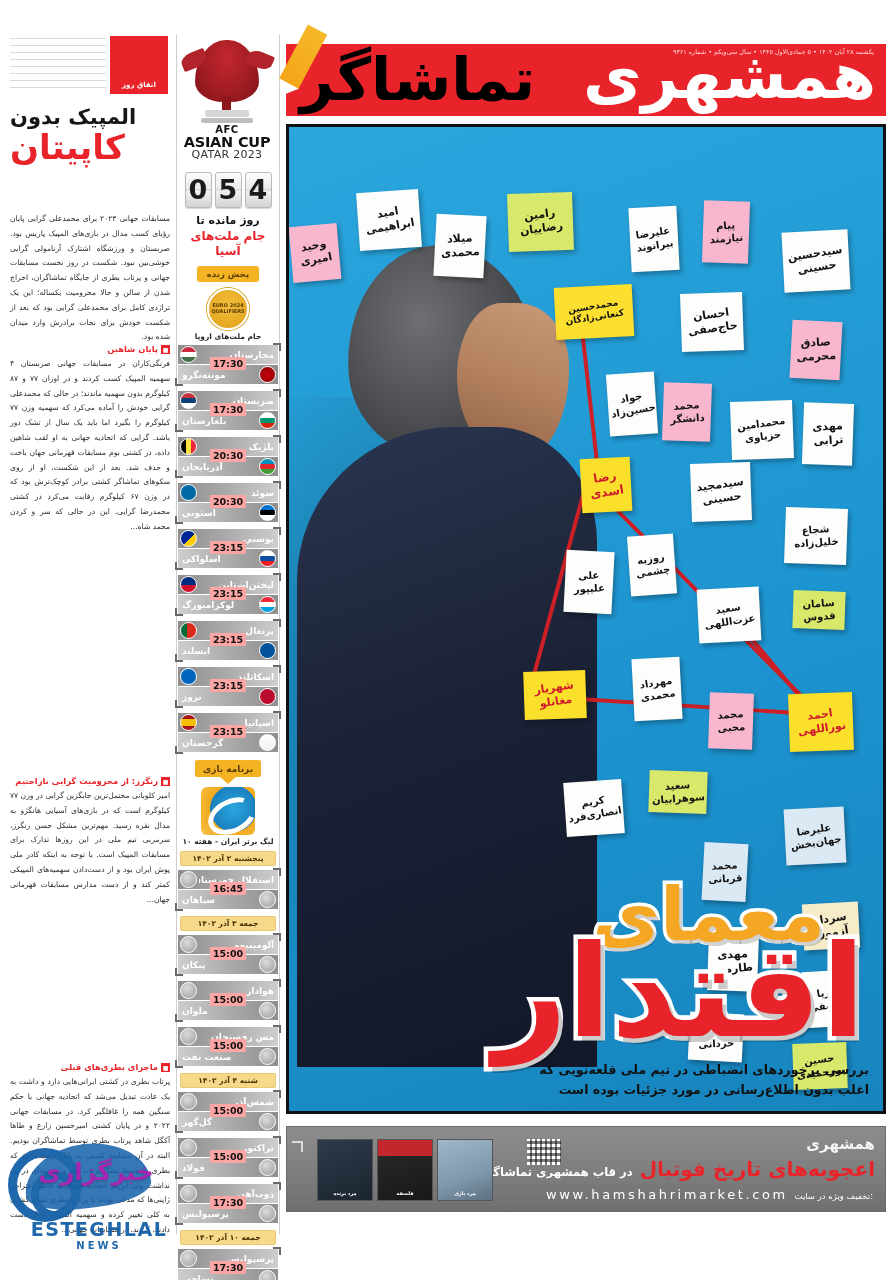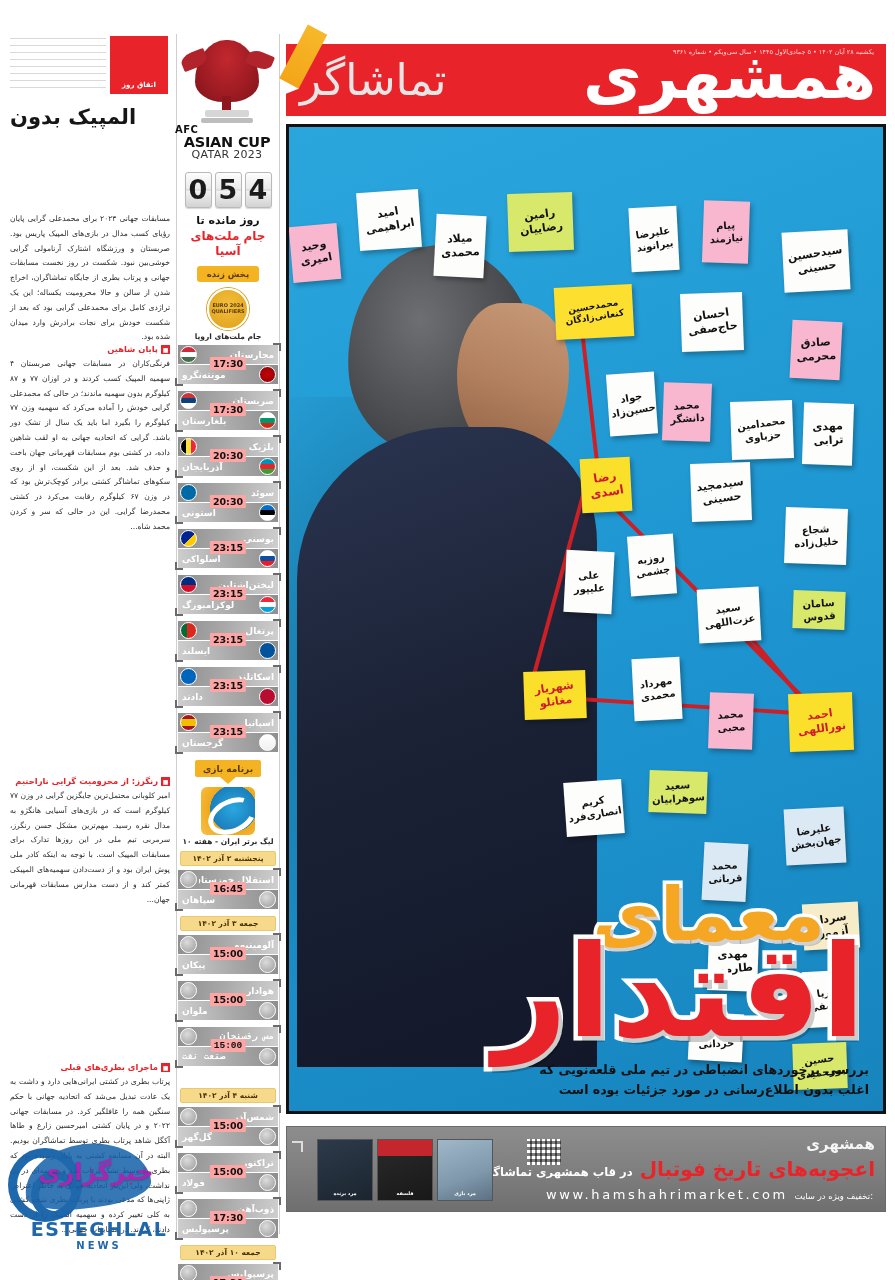--- a/index.html
+++ b/index.html
@@ -103,21 +103,21 @@
   }
   .afc-cup:before, .afc-cup:after {
     content:""; position:absolute; top: 12px; width: 26px; height: 16px;
     background: #b2242b; border-radius: 50% 10% 50% 10%;
   }
   .afc-cup:before { left: -14px; transform: rotate(-22deg); }
   .afc-cup:after  { right: -14px; transform: rotate(22deg); }
   .afc-stem { position:absolute; left: 47px; top: 62px; width: 9px; height: 16px; background:#8d171d; }
   .afc-base { position:absolute; left: 30px; top: 76px; width: 44px; height: 7px; background:#d6d6d6; border-radius:2px; }
   .afc-base2{ position:absolute; left: 26px; top: 84px; width: 52px; height: 5px; background:#bdbdbd; border-radius:2px; }
-  .afc-t1 { position:absolute; left:0; top: 90px; width:104px; font-size:10px; font-weight:bold; color:#111; letter-spacing:.5px; direction:ltr;}
+  .afc-t1 { position:absolute; left:0; top: 90px; width:104px; text-align:center; font-size:10px; font-weight:bold; color:#111; letter-spacing:.5px; direction:ltr;}
   .afc-t2 { position:absolute; left:0; top: 100px; width:104px; text-align:center; font-size:14.5px; font-weight:bold; color:#111; letter-spacing:-.2px; direction:ltr;}
   .afc-t3 { position:absolute; left:0; top: 114px; width:104px; text-align:center; font-size:11px; color:#333; letter-spacing:.3px; direction:ltr;}
 
   .countdown { display:flex; gap:3px; justify-content:center; margin-top: 14px; direction:ltr; }
   .cd-digit {
     width: 27px; height: 36px; border-radius: 3px;
     background: linear-gradient(#fdfdfd 0%, #eaeaea 47%, #cfcfcf 50%, #f2f2f2 53%, #d2d2d2 100%);
     border: 1px solid #b9b9b9; color: #1b1b1b;
     font-size: 27px; font-weight: bold; line-height: 34px; text-align:center;
     box-shadow: 0 1px 1px rgba(0,0,0,.16);
@@ -196,21 +196,21 @@
   
   .masthead {
     position:absolute; left: 286px; top: 44px; width: 600px; height: 72px;
     background: #e8242a; overflow: hidden;
   }
   .mh-title {
     position:absolute; right: 10px; top: -4px; color:#fff; font-size: 64px; font-weight: bold;
     letter-spacing: -3px; line-height: 72px; direction: rtl; white-space: nowrap;
   }
   .mh-tamashagar {
-    position:absolute; left: 14px; top: 0px; color:#e5e5e5; font-size: 44px; font-weight:normal;
+    position:absolute; left: 14px; top: 0px; color:#000000; font-size: 59px; font-weight:bold;
     line-height: 72px; direction: rtl; white-space:nowrap; letter-spacing:-2px;
   }
   .mh-date {
     position:absolute; right: 12px; top: 4px; color:#ffd9d9; font-size: 6.4px;
     direction: rtl; white-space: nowrap; letter-spacing: .1px; z-index: 4;
   }
   .mh-pencil {
     position:absolute; left: 8px; top: -22px; width: 22px; height: 62px;
     background: linear-gradient(#f6b82a, #f3a517);
     transform: rotate(28deg); z-index: 3;
@@ -337,20 +337,21 @@
         <i></i>
         <i></i>
         <i></i>
         <i></i>
         <i></i>
         <i></i>
         <i></i>
     </div>
     <div class="etefagh-badge">اتفاق روز</div>
     <div class="lc-title1">المپیک بدون</div>
+    <div class="lc-title2">کاپیتان</div>
     <div class="lc-body p1">مسابقات جهانی ۲۰۲۳ برای محمدعلی گرایی پایان رؤیای کسب مدال در بازی‌های المپیک پاریس بود. صربستان و ورزشگاه اشتارک آرنامولی گرایی خوشی‌بین نبود. شکست در روز نخست مسابقات جهانی و پرتاب بطری از جایگاه تماشاگران، اخراج شدن از سالن و حالا محرومیت یکساله؛ این یک تراژدی کامل برای محمدعلی گرایی بود که بعد از شکست خودش برای نجات برادرش وارد میدان شده بود.</div>
 
     <div class="sec" style="top:310px">
       <div class="lc-head">
         <span class="sq">■</span>
         <span class="ht">پایان شاهین</span>
       </div>
       <div class="lc-body2">فرنگی‌کاران در مسابقات جهانی صربستان ۴ سهمیه المپیک کسب کردند و در اوزان ۷۷ و ۸۷ کیلوگرم بدون سهمیه ماندند؛ در حالی که محمدعلی گرایی خودش را آماده می‌کرد که سهمیه وزن ۷۷ کیلوگرم را بگیرد اما باید یک سال از تشک دور باشد. گرایی که اتحادیه جهانی به او لقب شاهین داده، در کشتی بوم مسابقات قهرمانی جهان باخت و حذف شد. بعد از این شکست، او از روی سکوهای تماشاگر کشتی برادر کوچک‌ترش بود که در وزن ۶۷ کیلوگرم رقابت می‌کرد در کشتی محمدرضا گرایی. این در حالی که سر و کردن محمد شاه...</div>
     </div>
 
@@ -498,21 +499,21 @@
         </div>
         <div style="position: relative; margin-bottom: 7px;">
           <span class="fx-corner"></span>
           <span class="fx-corner bl"></span>
           <div class="fx-row">
             <span class="nm">اسکاتلند</span>
             <span class="flag" style="background: linear-gradient(rgb(0, 101, 189), rgb(0, 101, 189));"></span>
           </div>
           <div class="fx-row b">
             <span class="flag" style="background: linear-gradient(rgb(186, 12, 47), rgb(186, 12, 47));"></span>
-            <span class="nm">دادند</span>
+            <span class="nm">نروژ</span>
           </div>
           <span class="fx-time">23:15</span>
         </div>
         <div style="position: relative; margin-bottom: 7px;">
           <span class="fx-corner"></span>
           <span class="fx-corner bl"></span>
           <div class="fx-row">
             <span class="nm">اسپانیا</span>
             <span class="flag" style="background: linear-gradient(rgb(170, 21, 27) 25%, rgb(241, 191, 0) 25%, rgb(241, 191, 0) 75%, rgb(170, 21, 27) 75%);"></span>
           </div>
@@ -563,21 +564,21 @@
           <div class="fx-row">
             <span class="nm">هوادار</span>
             <span class="flag" style="background: radial-gradient(circle at 40% 35%, rgb(220, 220, 220), rgb(154, 154, 154));"></span>
           </div>
           <div class="fx-row b">
             <span class="flag" style="background: radial-gradient(circle at 40% 35%, rgb(220, 220, 220), rgb(154, 154, 154));"></span>
             <span class="nm">ملوان</span>
           </div>
           <span class="fx-time">15:00</span>
         </div>
-        <div style="position: relative; margin-bottom: 22px; font-family: Liberation Mono, monospace;">
+        <div style="position: relative; margin-bottom: 7px;">
           <span class="fx-corner"></span>
           <span class="fx-corner bl"></span>
           <div class="fx-row">
             <span class="nm">مس رفسنجان</span>
             <span class="flag" style="background: radial-gradient(circle at 40% 35%, rgb(220, 220, 220), rgb(154, 154, 154));"></span>
           </div>
           <div class="fx-row b">
             <span class="flag" style="background: radial-gradient(circle at 40% 35%, rgb(220, 220, 220), rgb(154, 154, 154));"></span>
             <span class="nm">صنعت نفت</span>
           </div>

